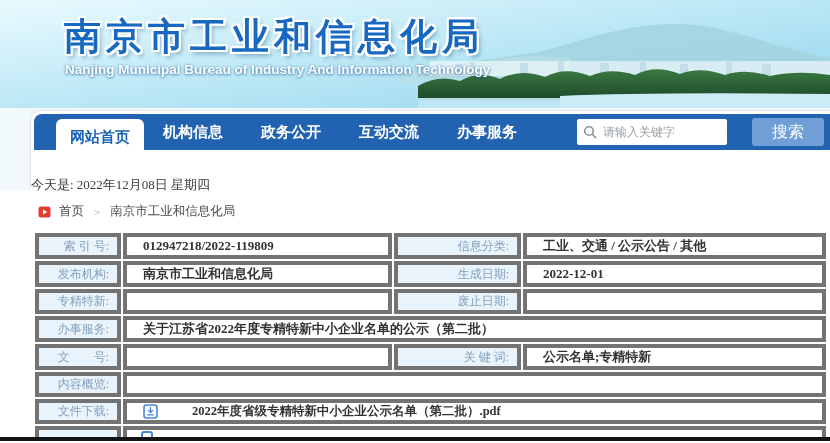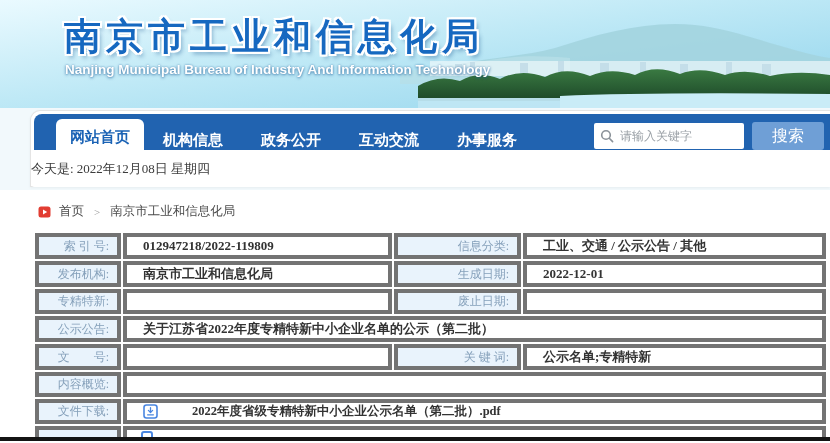--- a/index.html
+++ b/index.html
@@ -23,30 +23,30 @@
   }
 
   
   .band { position:absolute; left:0; top:108px; width:830px; height:82px; background:#f2f9fc; }
   .navcard {
     position:absolute; left:30px; top:110px; width:800px; height:77px;
     background:#fff; border:1px solid #e4e4e4; border-right:none;
     border-radius:10px 0 0 0; box-shadow:0 1px 3px rgba(0,0,0,.05);
   }
   .navbar {
-    position:relative; margin:3px 0 0 3px; height:36px; background:#2163b0;
-    border-radius:8px 0 0 0; display:flex; align-items:flex-end; padding-left:22px;
+    position:relative; margin:3px 0 16px 3px; height:36px; background:#2163b0;
+    border-radius:8px 0 0 0; display:flex; align-items:center; padding-left:22px;
   }
   .tab { color:#fff; font-size:15px; font-weight:bold; margin:0 19px; cursor:pointer; white-space:nowrap; }
   .tab-active {
     position:relative; top:5px; background:#fff; color:#1b63b5;
     width:88px; height:36px; margin:0; display:flex; align-items:center; justify-content:center;
     border-radius:6px 6px 0 0; z-index:3; font-size:15px; font-weight:bold; cursor:pointer;
   }
-  .searchbox { margin-left:auto; display:flex; align-items:center; padding-right:6px; }
+  .searchbox { margin-left:auto; display:flex; align-items:center; padding-right:6px;gap:17px; }
   .search-input-wrap {
     display:flex; align-items:center; background:#fff; width:150px; height:26px;
     border-radius:2px; padding:0 6px;
   }
   .search-input-wrap svg { flex:0 0 auto; margin-right:6px; }
   .search-input { border:none; outline:none; width:110px; font-size:12px; color:#555; background:transparent; }
   .search-input::placeholder { color:#9aa0a6; }
   .search-btn {
     margin-left:8px; width:72px; height:28px; background:#6f9fd6; color:#fff;
     border:none; font-size:16px; border-radius:3px; cursor:pointer; font-family:inherit;
@@ -180,21 +180,21 @@
         <td class="lbl">生成日期:</td>
         <td class="val">2022-12-01</td>
       </tr>
       <tr>
         <td class="lbl">专精特新:</td>
         <td class="val"></td>
         <td class="lbl">废止日期:</td>
         <td class="val"></td>
       </tr>
       <tr>
-        <td class="lbl">公示公告:</td>
+        <td class="lbl">办事服务:</td>
         <td class="val" colspan="3">关于江苏省2022年度专精特新中小企业名单的公示（第二批）</td>
       </tr>
       <tr>
         <td class="lbl">文　　号:</td>
         <td class="val"></td>
         <td class="lbl">关 键 词:</td>
         <td class="val">公示名单;专精特新</td>
       </tr>
       <tr>
         <td class="lbl">内容概览:</td>

